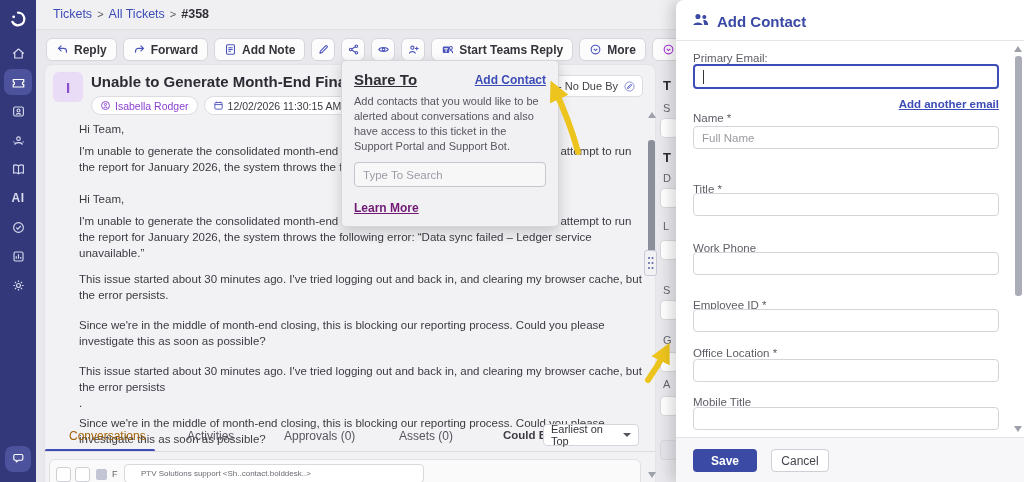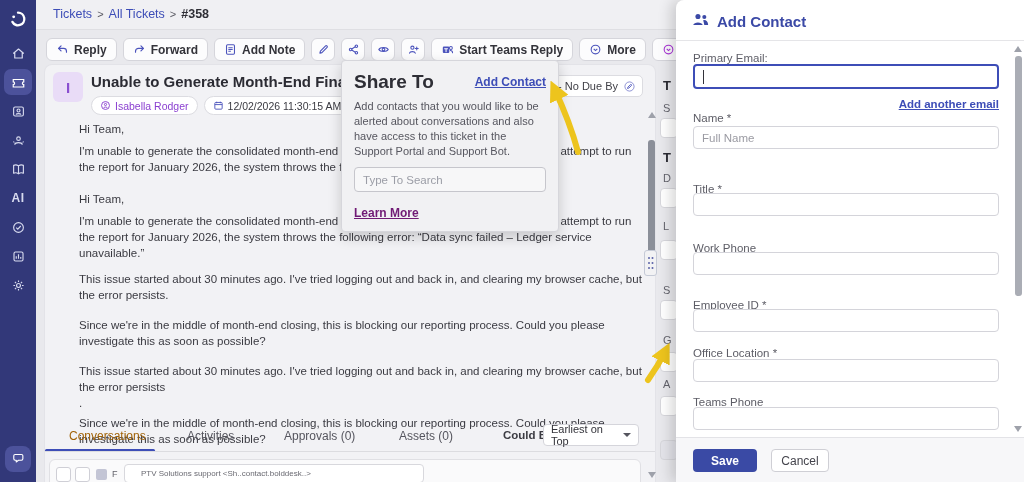--- a/index.html
+++ b/index.html
@@ -77,21 +77,21 @@
   .drag-handle { position:absolute; left:644px; top:250px; width:13px; height:26px; background:#f2f2f4; border:1px solid #c5cad6; border-radius:3px; z-index:4; display:flex; align-items:center; justify-content:center; cursor:ew-resize; }
   .frag { position:absolute; left:663px; z-index:2; font-size:11px; color:#63636c; }
   .frag.bold { font-weight:700; font-size:13px; color:#2b2b33; }
   .fg0{top:78px;} .fg1{top:102px;} .fg2{top:150px;} .fg3{top:172px;} .fg4{top:220px;} .fg5{top:284px;} .fg6{top:334px;} .fg7{top:378px;}
   .spill { position:absolute; left:660px; width:18px; height:20px; background:#fff; border:1px solid #d7d7dc; border-radius:4px; z-index:2; }
   .sp0{top:118px;} .sp1{top:188px;} .sp2{top:240px;} .sp3{top:300px;} .sp4{top:352px;} .sp5{top:396px;} .sp6{top:440px; background:#e4e4ea;}
 
   
   .popup { position:absolute; left:341px; top:60px; width:218px; background:#f1f1f3; border:1px solid #d6d6db; border-radius:4px; box-shadow:0 5px 14px rgba(0,0,0,.18); z-index:6; padding:10px 12px 10px; }
   .popup-head { display:flex; justify-content:space-between; align-items:center; }
-  .popup-title { font-size:19px; font-weight:700; color:#2e2e35; }
+  .popup-title { font-size:15px; font-weight:700; color:#2e2e35;text-decoration:underline; }
   .popup-link { font-size:12px; font-weight:700; color:#3d4db7; text-decoration:underline; cursor:pointer; }
   .popup-desc { margin-top:6px; font-size:11px; line-height:15px; color:#56565f; }
   .popup-input { margin-top:8px; height:25px; background:#f7f7f8; border:1px solid #c6c6cc; border-radius:4px; display:flex; align-items:center; padding:0 8px; cursor:text; }
   .popup-input .ph { font-size:11.5px; color:#9b9da6; }
   .popup-learn { display:inline-block; margin-top:14px; font-size:12px; font-weight:700; color:#701a75; text-decoration:underline; cursor:pointer; }
 
   
   .arrows { position:absolute; inset:0; z-index:7; pointer-events:none; }
 
   
@@ -459,21 +459,21 @@
 
   <div class="fld-label lbl3">Work Phone</div>
   <div class="fld-input inp3"></div>
 
   <div class="fld-label lbl4">Employee ID *</div>
   <div class="fld-input inp4"></div>
 
   <div class="fld-label lbl5">Office Location *</div>
   <div class="fld-input inp5"></div>
 
-  <div class="fld-label lbl6">Teams Phone</div>
+  <div class="fld-label lbl6">Mobile Title</div>
   <div class="fld-input inp6"></div>
 
   <div class="p-tri-up"></div>
   <div class="p-sb-thumb"></div>
   <div class="p-tri-down"></div>
 
   <div class="panel-footer">
     <button class="btn-save">Save</button>
     <button class="btn-cancel">Cancel</button>
   </div>

